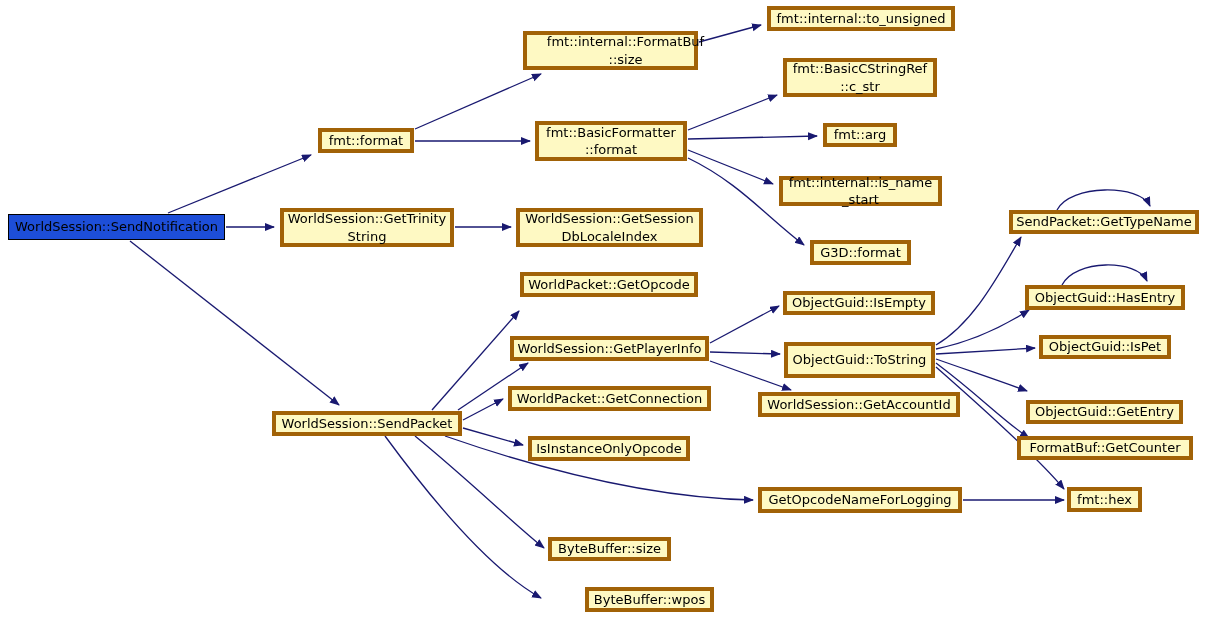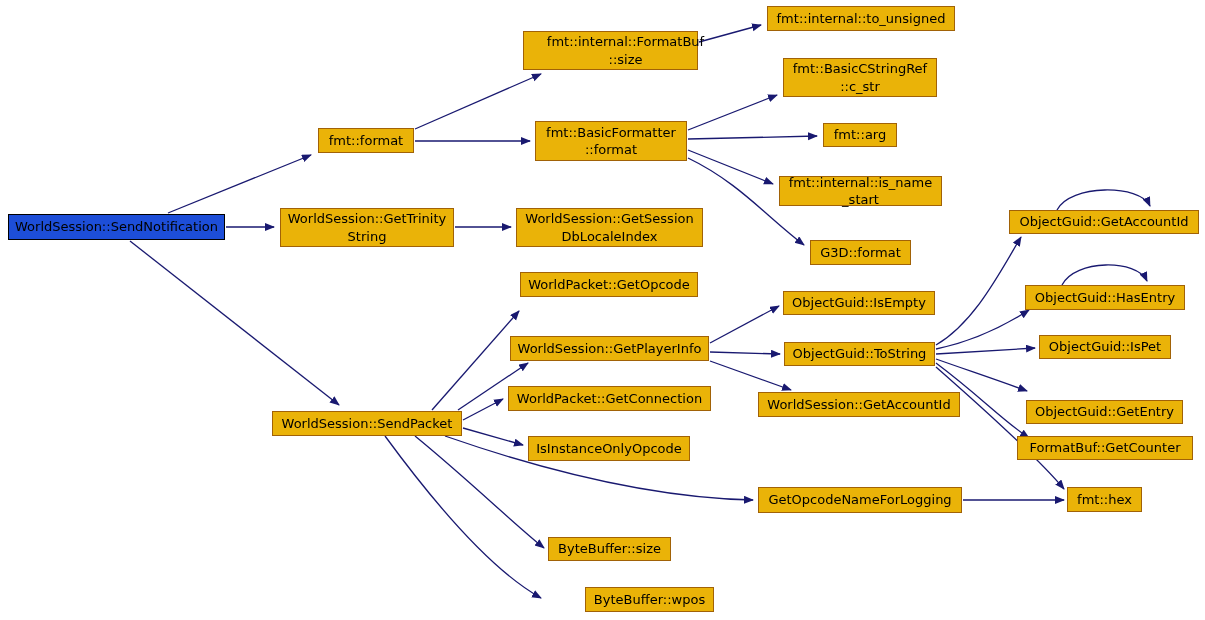--- a/index.html
+++ b/index.html
@@ -2,22 +2,22 @@
 <html><head>
 <meta charset="utf-8">
 <style>
   html,body{margin:0;padding:0;background:#ffffff;}
   .canvas{
     position:relative;width:1205px;height:620px;background:#ffffff;
     font-family:"DejaVu Sans","Liberation Sans",sans-serif;overflow:hidden;
   }
   .edges{position:absolute;left:0;top:0;width:1205px;height:620px;}
   .node{
-    position:absolute;box-sizing:border-box;background:#eab308;
-    border:1px solid #a16207;color:#000;
+    position:absolute;box-sizing:border-box;background:#fef9c3;
+    border:4px solid #a16207;color:#000;
     display:flex;align-items:center;justify-content:center;
     font-size:13px;line-height:1.32;text-align:center;white-space:pre-line;
     cursor:pointer;
   }
   .node.root{background:#1d4ed8;border:1.6px solid #000;cursor:default;}
 </style>
 </head>
 <body>
 
 <div class="canvas">
@@ -104,25 +104,25 @@
   <div class="node" style="left:520px;top:272px;width:178px;height:25px;">WorldPacket::GetOpcode</div>
 
   <div class="node" style="left:510px;top:336px;width:199px;height:25px;">WorldSession::GetPlayerInfo</div>
 
   <div class="node" style="left:508px;top:386px;width:203px;height:25px;">WorldPacket::GetConnection</div>
 
   <div class="node" style="left:528px;top:436px;width:162px;height:25px;">IsInstanceOnlyOpcode</div>
 
   <div class="node" style="left:783px;top:291px;width:152px;height:24px;">ObjectGuid::IsEmpty</div>
 
-  <div class="node" style="left:784px;top:342px;width:151px;height:24px;">ObjectGuid::ToString</div>
+  <div class="node" style="left:784px;top:342px;width:151px;height:36px;">ObjectGuid::ToString</div>
 
   <div class="node" style="left:758px;top:392px;width:202px;height:25px;">WorldSession::GetAccountId</div>
 
-  <div class="node" style="left:1009px;top:210px;width:190px;height:24px;">ObjectGuid::GetAccountId</div>
+  <div class="node" style="left:1009px;top:210px;width:190px;height:24px;">SendPacket::GetTypeName</div>
 
   <div class="node" style="left:1025px;top:285px;width:160px;height:25px;">ObjectGuid::HasEntry</div>
 
   <div class="node" style="left:1039px;top:335px;width:132px;height:24px;">ObjectGuid::IsPet</div>
 
   <div class="node" style="left:1026px;top:386px;width:157px;height:24px;margin-top:14px;">ObjectGuid::GetEntry</div>
 
   <div class="node" style="left:1017px;top:436px;width:176px;height:24px;">FormatBuf::GetCounter</div>
 
   <div class="node" style="left:758px;top:487px;width:204px;height:26px;">GetOpcodeNameForLogging</div>

